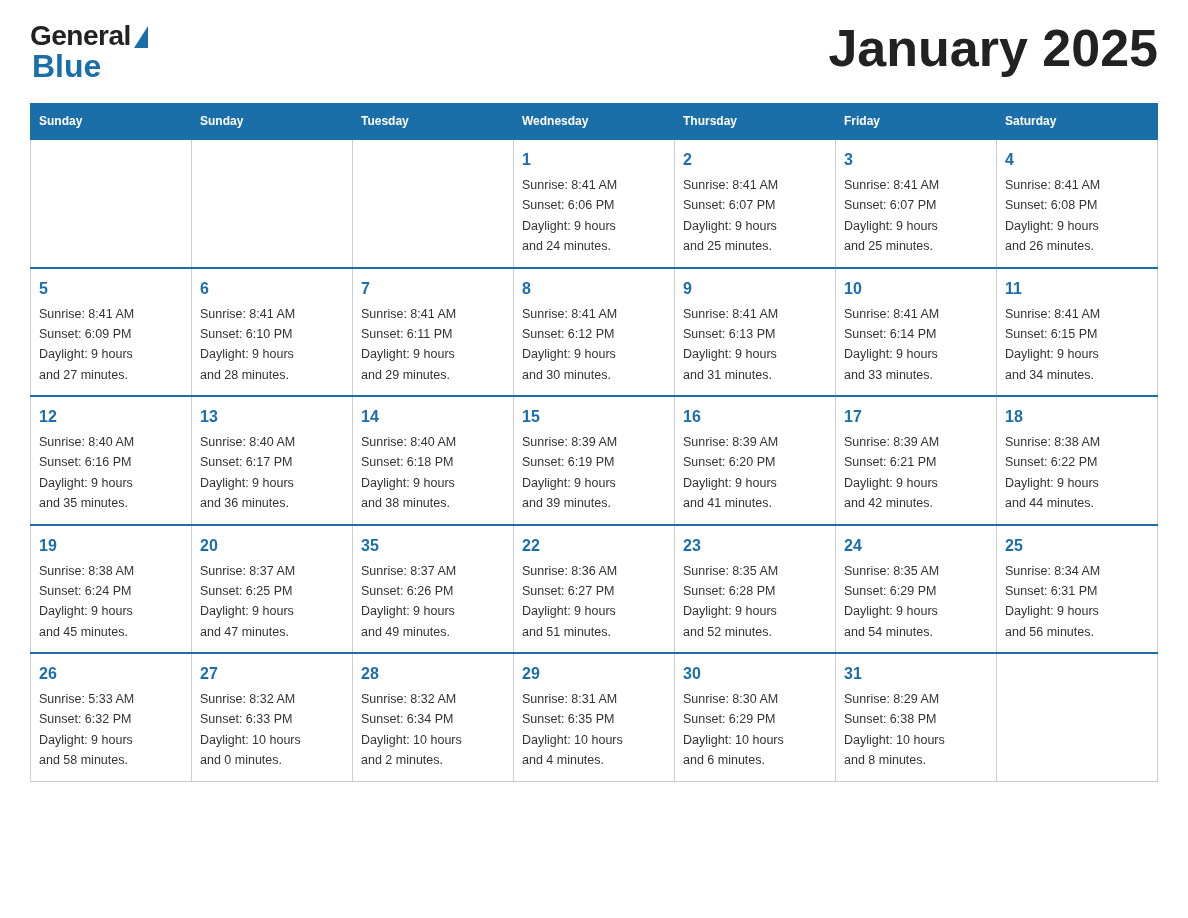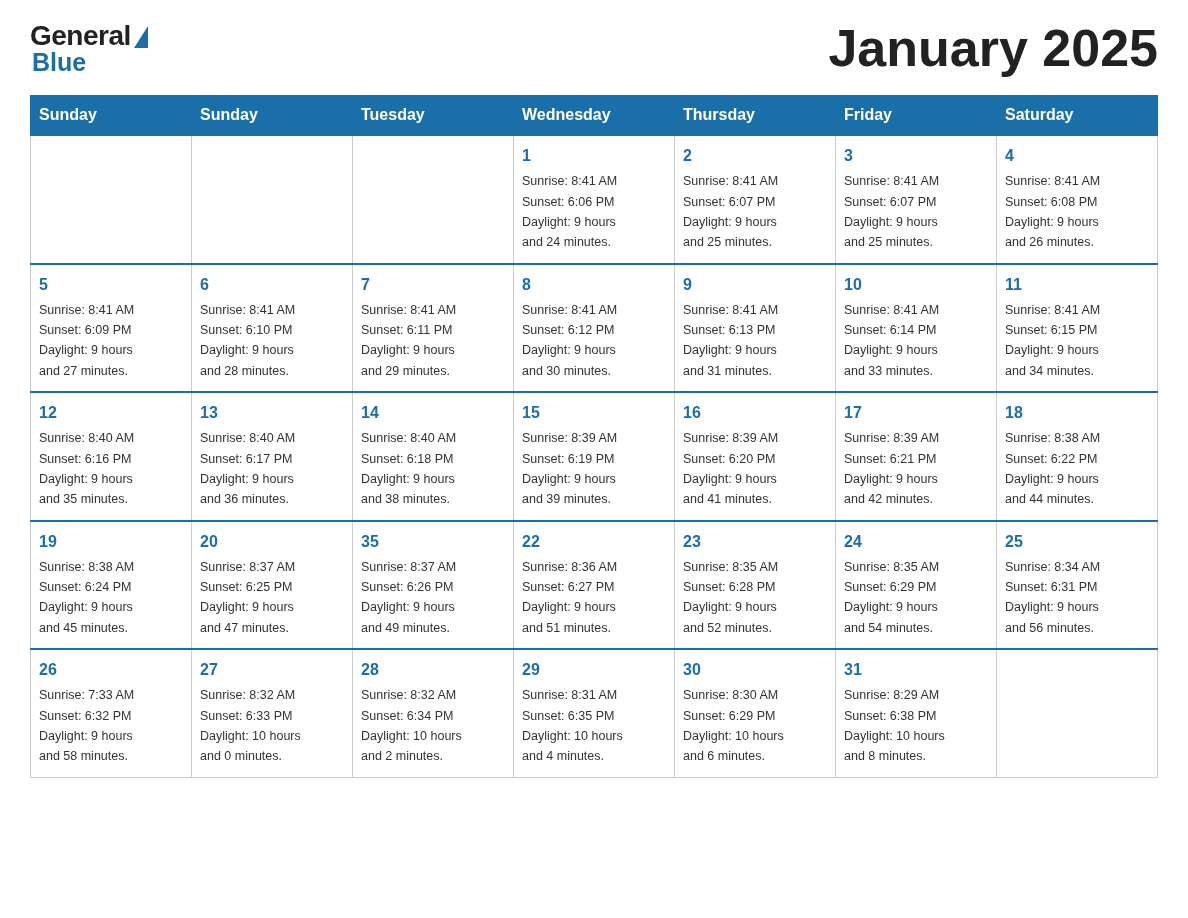--- a/index.html
+++ b/index.html
@@ -33,21 +33,21 @@
     }
     .logo-triangle {
       width: 0;
       height: 0;
       border-left: 14px solid transparent;
       border-bottom: 22px solid #1a6fa8;
       margin-left: 3px;
       margin-top: 2px;
     }
     .logo-blue {
-      font-size: 25px;
+      font-size: 32px;
       font-weight: bold;
       color: #1a6fa8;
       margin-top: -4px;
       padding-left: 2px;
     }
     .title-section {
       text-align: right;
     }
     .month-title {
       font-size: 52px;
@@ -61,21 +61,21 @@
       margin-top: 4px;
     }
     .calendar {
       width: 100%;
       border-collapse: collapse;
       border: 1px solid #aaa;
     }
     .calendar th {
       background-color: #1a6fa8;
       color: #fff;
-      font-size: 16px;
+      font-size: 12px;
       font-weight: bold;
       padding: 10px 8px;
       text-align: left;
       border: 1px solid #1a6fa8;
     }
     .calendar td {
       vertical-align: top;
       padding: 8px 8px 10px 8px;
       border: 1px solid #ccc;
       width: calc(100% / 7);
@@ -240,21 +240,21 @@
         <td><span class="day-number">24</span><span class="day-info" style="white-space: pre-line;">Sunrise: 8:35 AM
 Sunset: 6:29 PM
 Daylight: 9 hours
 and 54 minutes.</span></td>
         <td><span class="day-number">25</span><span class="day-info" style="white-space: pre-line;">Sunrise: 8:34 AM
 Sunset: 6:31 PM
 Daylight: 9 hours
 and 56 minutes.</span></td>
       </tr>
       <tr>
-        <td><span class="day-number">26</span><span class="day-info" style="white-space: pre-line;">Sunrise: 7:33 AM
+        <td><span class="day-number">26</span><span class="day-info" style="white-space: pre-line;">Sunrise: 5:33 AM
 Sunset: 6:32 PM
 Daylight: 9 hours
 and 58 minutes.</span></td>
         <td><span class="day-number">27</span><span class="day-info" style="white-space: pre-line;">Sunrise: 8:32 AM
 Sunset: 6:33 PM
 Daylight: 10 hours
 and 0 minutes.</span></td>
         <td><span class="day-number">28</span><span class="day-info" style="white-space: pre-line;">Sunrise: 8:32 AM
 Sunset: 6:34 PM
 Daylight: 10 hours

